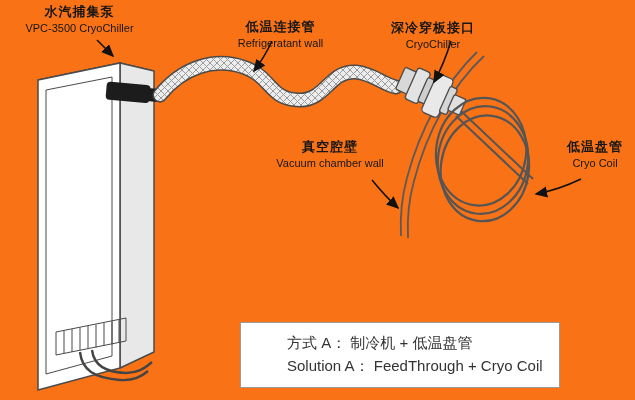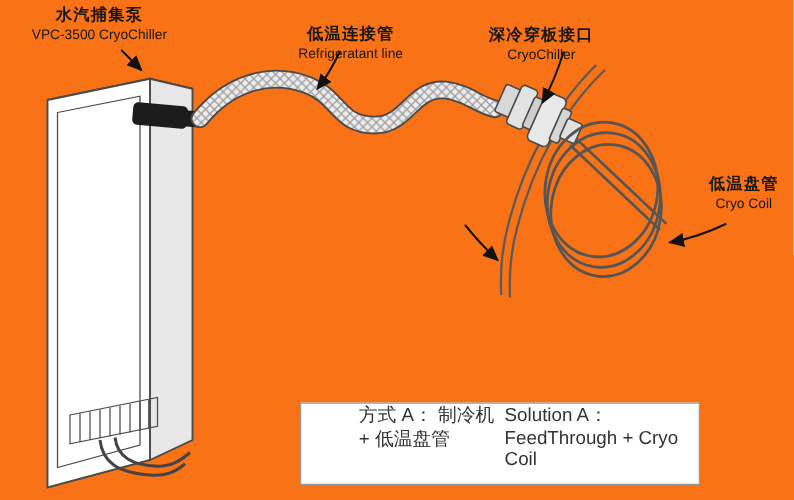--- a/index.html
+++ b/index.html
@@ -16,21 +16,21 @@
   .label { position: absolute; text-align: center; line-height: 1.3; }
   .label .zh { font-size: 13px; font-weight: bold; letter-spacing: 1px; }
   .label .en { font-size: 11px; }
   .solution-box {
     position: absolute;
     left: 240px; top: 322px;
     width: 320px; height: 66px;
     border: 1px solid #9a9a9a;
     background: #ffffff;
     box-sizing: border-box;
-    display: flex; flex-direction: row; justify-content: center;
+    display: flex; flex-direction: column; justify-content: center;
     padding-left: 46px; gap: 4px;
   }
   .solution-box div { font-size: 15px; color: #333333; }
 </style>
 </head>
 <body>
 
 <div class="stage">
 
   <svg width="635" height="400" viewBox="0 0 635 400">
@@ -102,28 +102,32 @@
     </g>
   </svg>
 
   <div class="label" style="left:12px; top:4px; width:135px;">
     <div class="zh">水汽捕集泵</div>
     <div class="en">VPC-3500 CryoChiller</div>
   </div>
 
   <div class="label" style="left:213px; top:4px; width:135px;margin-top:15px;">
     <div class="zh">低温连接管</div>
-    <div class="en">Refrigeratant line</div>
+    <div class="en">Refrigeratant wall</div>
   </div>
 
   <div class="label" style="left:368px; top:20px; width:130px;">
     <div class="zh">深冷穿板接口</div>
     <div class="en">CryoChiller</div>
   </div>
 
+  <div class="label" style="left:250px; top:139px; width:160px;">
+    <div class="zh">真空腔壁</div>
+    <div class="en">Vacuum chamber wall</div>
+  </div>
 
   <div class="label" style="left:553px; top:139px; width:84px;">
     <div class="zh">低温盘管</div>
     <div class="en">Cryo Coil</div>
   </div>
 
   <div class="solution-box">
     <div>方式 A：  制冷机 + 低温盘管</div>
     <div>Solution A：  FeedThrough + Cryo Coil</div>
   </div>

